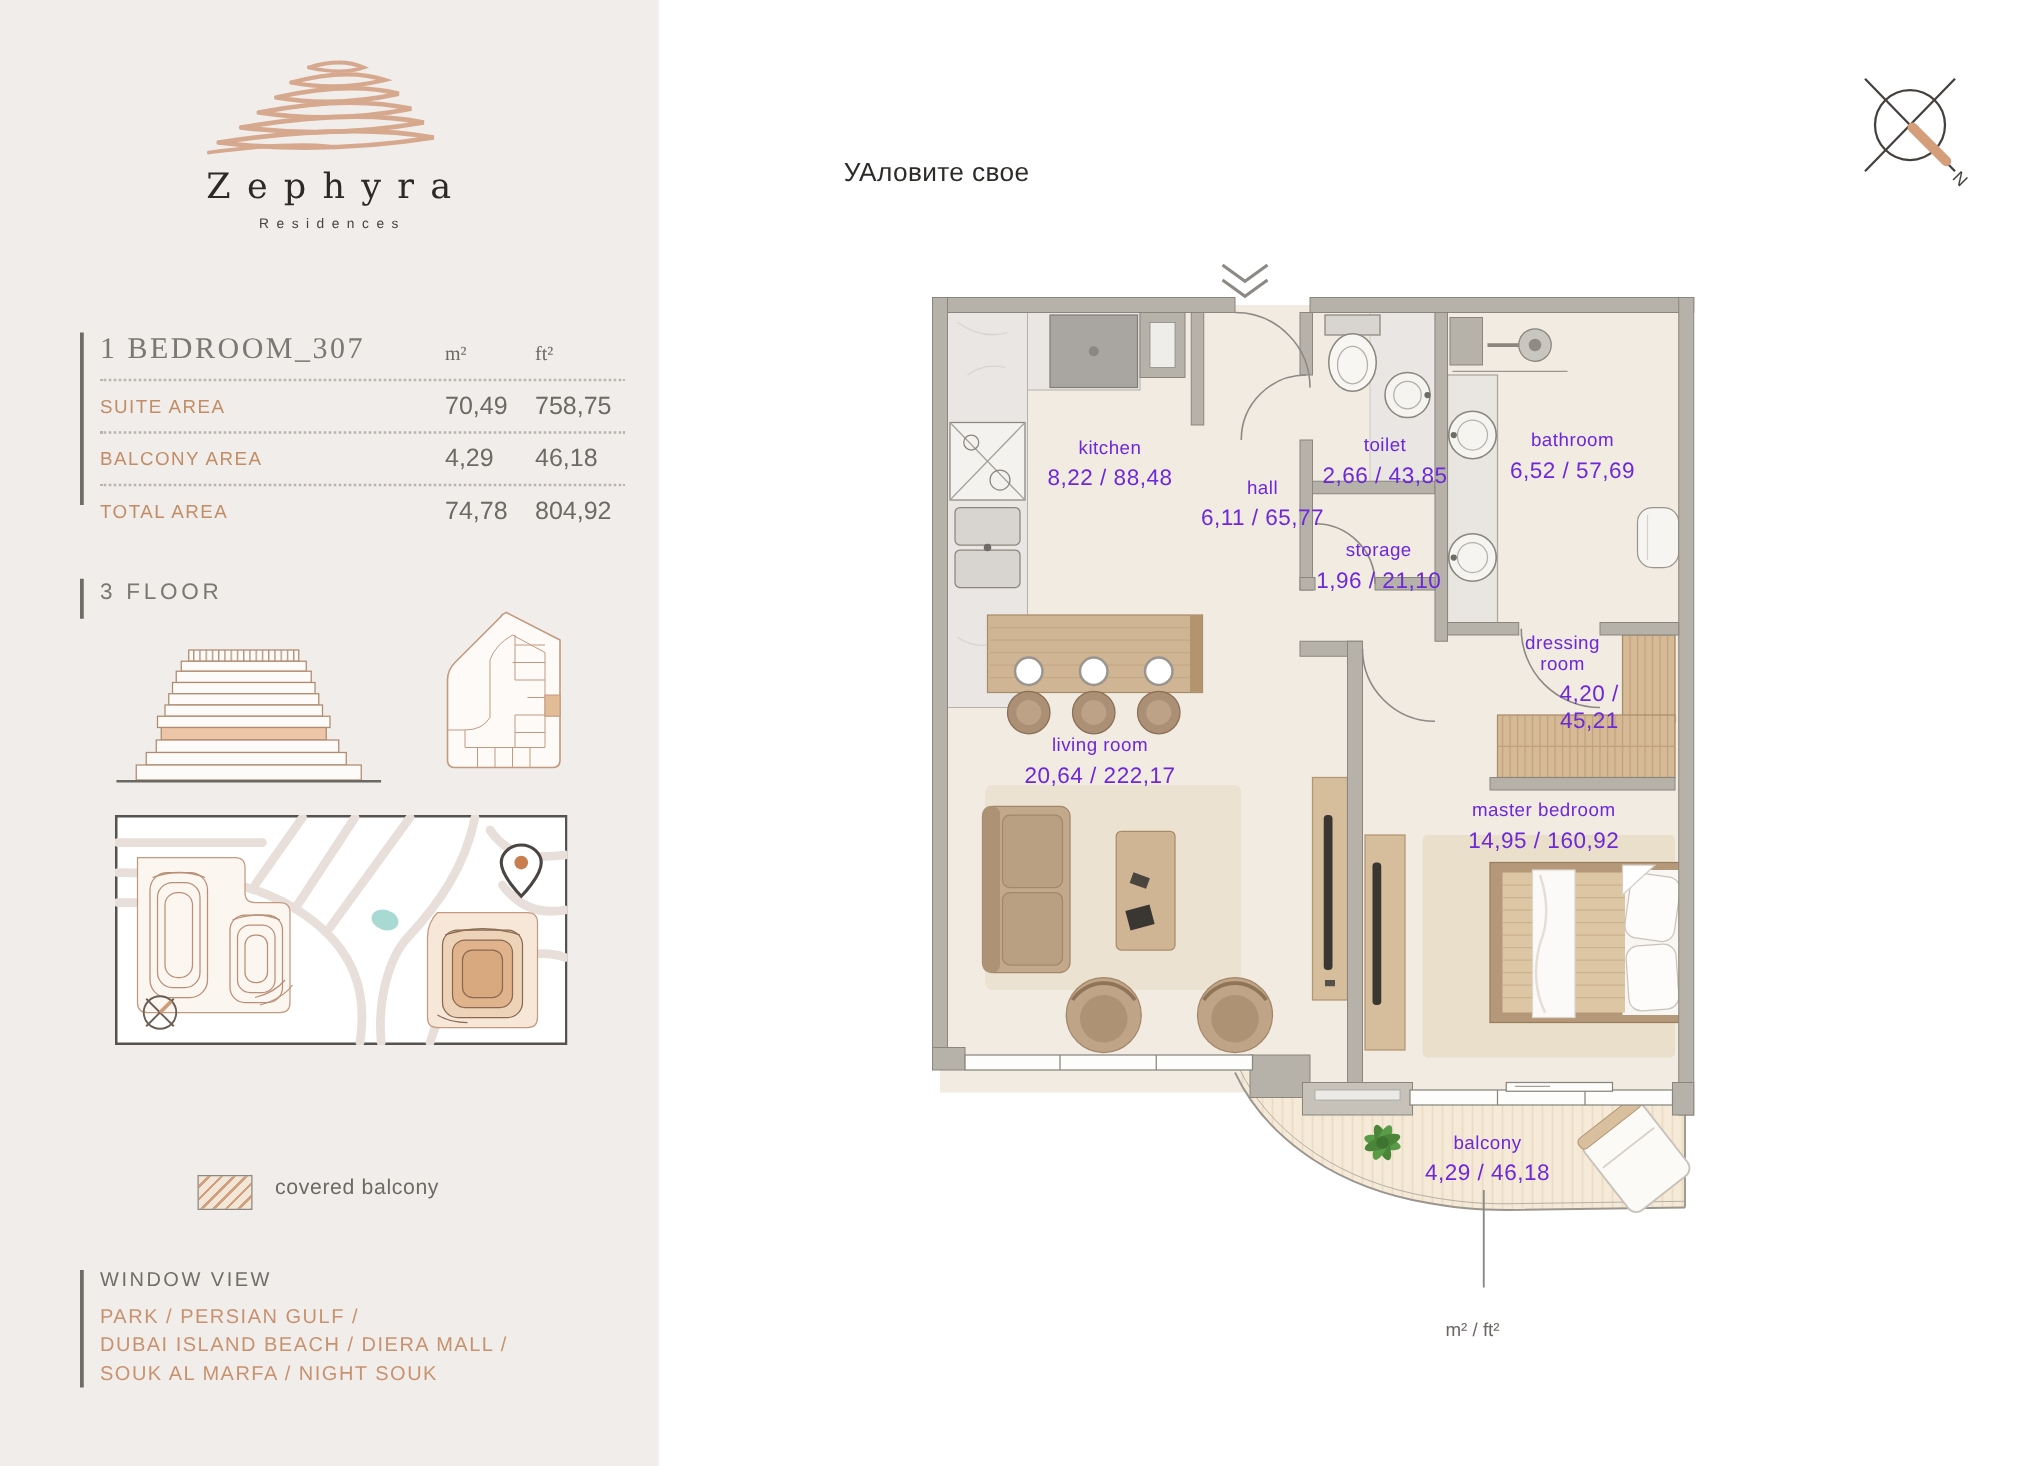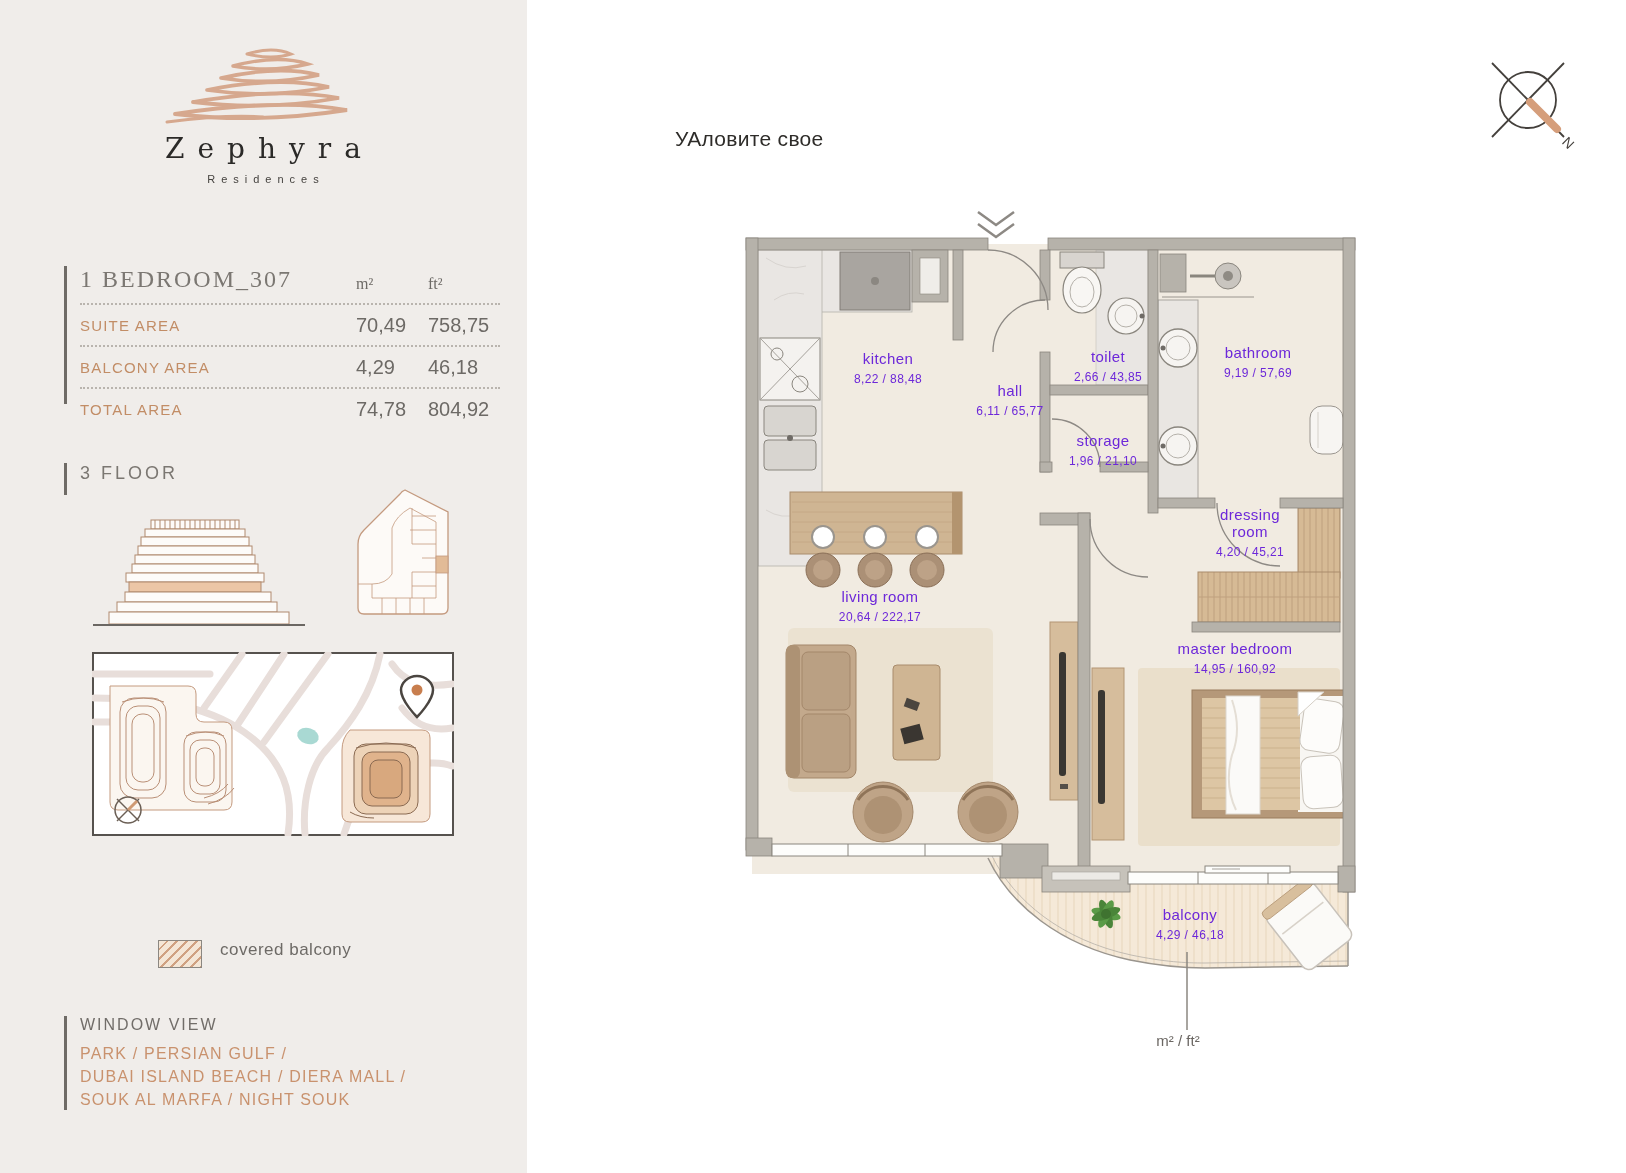--- a/index.html
+++ b/index.html
@@ -27,22 +27,22 @@
       background:repeating-linear-gradient(135deg,#f4e6d6 0 5px,#d0a181 5px 7px);}
   .legend-label{margin-left:18px;font-size:17px;color:#6d6a66;letter-spacing:.5px;}
   .wv{position:absolute;left:80px;top:1016px;width:440px;}
   .wv-title{font-size:16px;letter-spacing:2px;color:#716d69;margin-bottom:8px;}
   .wv-line{font-size:16px;letter-spacing:1.2px;color:#c9926e;line-height:23px;}
   
   .tagline{position:absolute;left:675px;top:127px;font-size:21px;color:#2e2c29;letter-spacing:.3px;}
   
   .rlabel{position:absolute;transform:translateX(-50%);text-align:center;color:#6d28d9;}
   .rname{display:block;font-size:15px;letter-spacing:.4px;}
-  .rval{display:block;font-size:12px;margin-top:5px;letter-spacing:.4px;}
-  .units-note{position:absolute;left:1178px;top:1032px;transform:translateX(-50%);
+  .rval{display:block;font-size:18px;margin-top:5px;letter-spacing:.4px;text-align:right;}
+  .units-note{position:absolute;left:1178px;top:1056px;transform:translateX(-50%);
       font-size:15px;color:#6b6763;}
   svg{display:block;}
 </style>
 </head>
 <body>
 
 <div id="page">
 
   <div class="sidebar">
 
@@ -446,21 +446,21 @@
   <div class="rlabel" style="left:1108px;top:348px;">
     <span class="rname">toilet</span>
     <span class="rval">2,66 / 43,85</span>
   </div>
   <div class="rlabel" style="left:1103px;top:432px;">
     <span class="rname">storage</span>
     <span class="rval">1,96 / 21,10</span>
   </div>
   <div class="rlabel" style="left:1258px;top:344px;">
     <span class="rname">bathroom</span>
-    <span class="rval">9,19 / 57,69</span>
+    <span class="rval">6,52 / 57,69</span>
   </div>
   <div class="rlabel" style="left:1250px;top:506px;width:90px;margin-left:-45px;transform:none;">
     <span class="rname">dressing room</span>
     <span class="rval">4,20 / 45,21</span>
   </div>
   <div class="rlabel" style="left:880px;top:588px;">
     <span class="rname">living room</span>
     <span class="rval">20,64 / 222,17</span>
   </div>
   <div class="rlabel" style="left:1235px;top:640px;">

